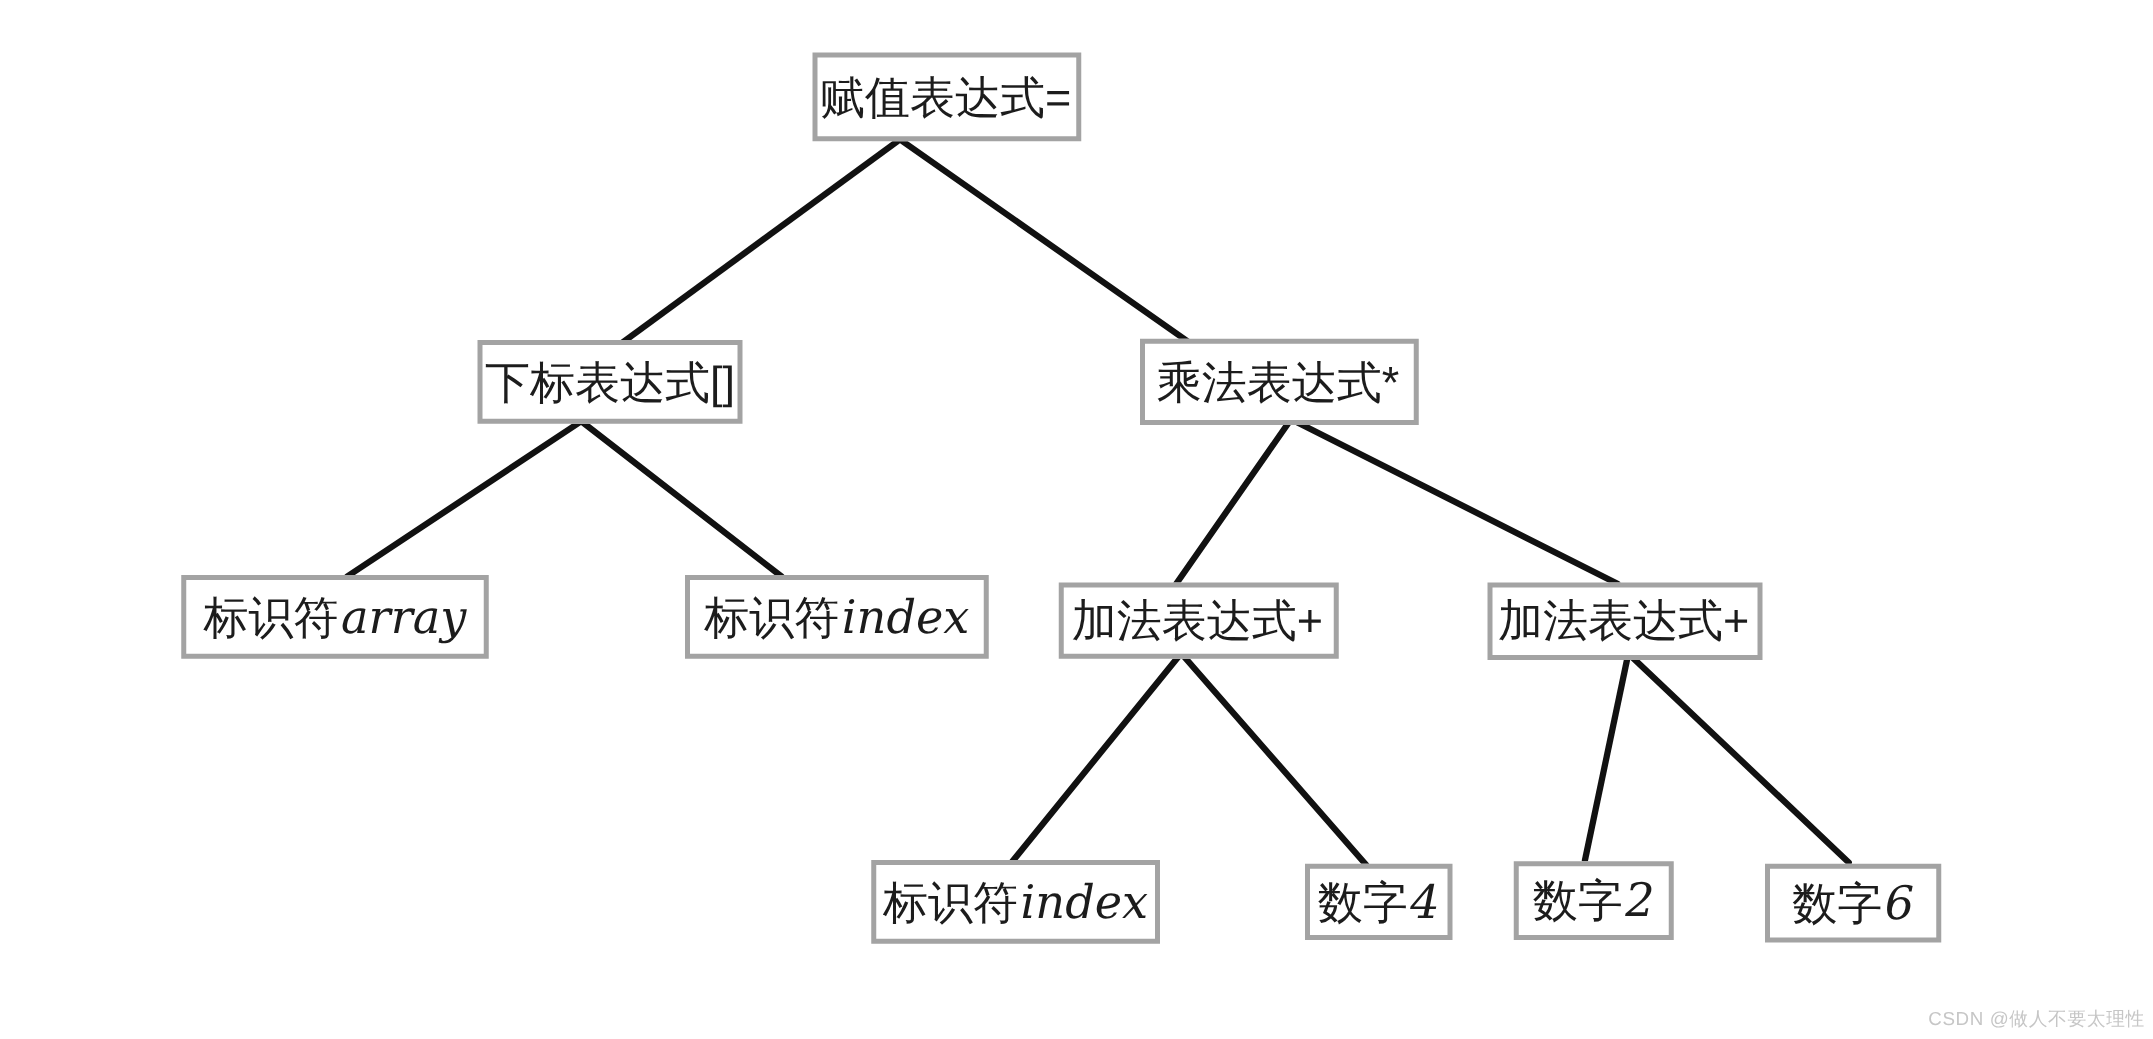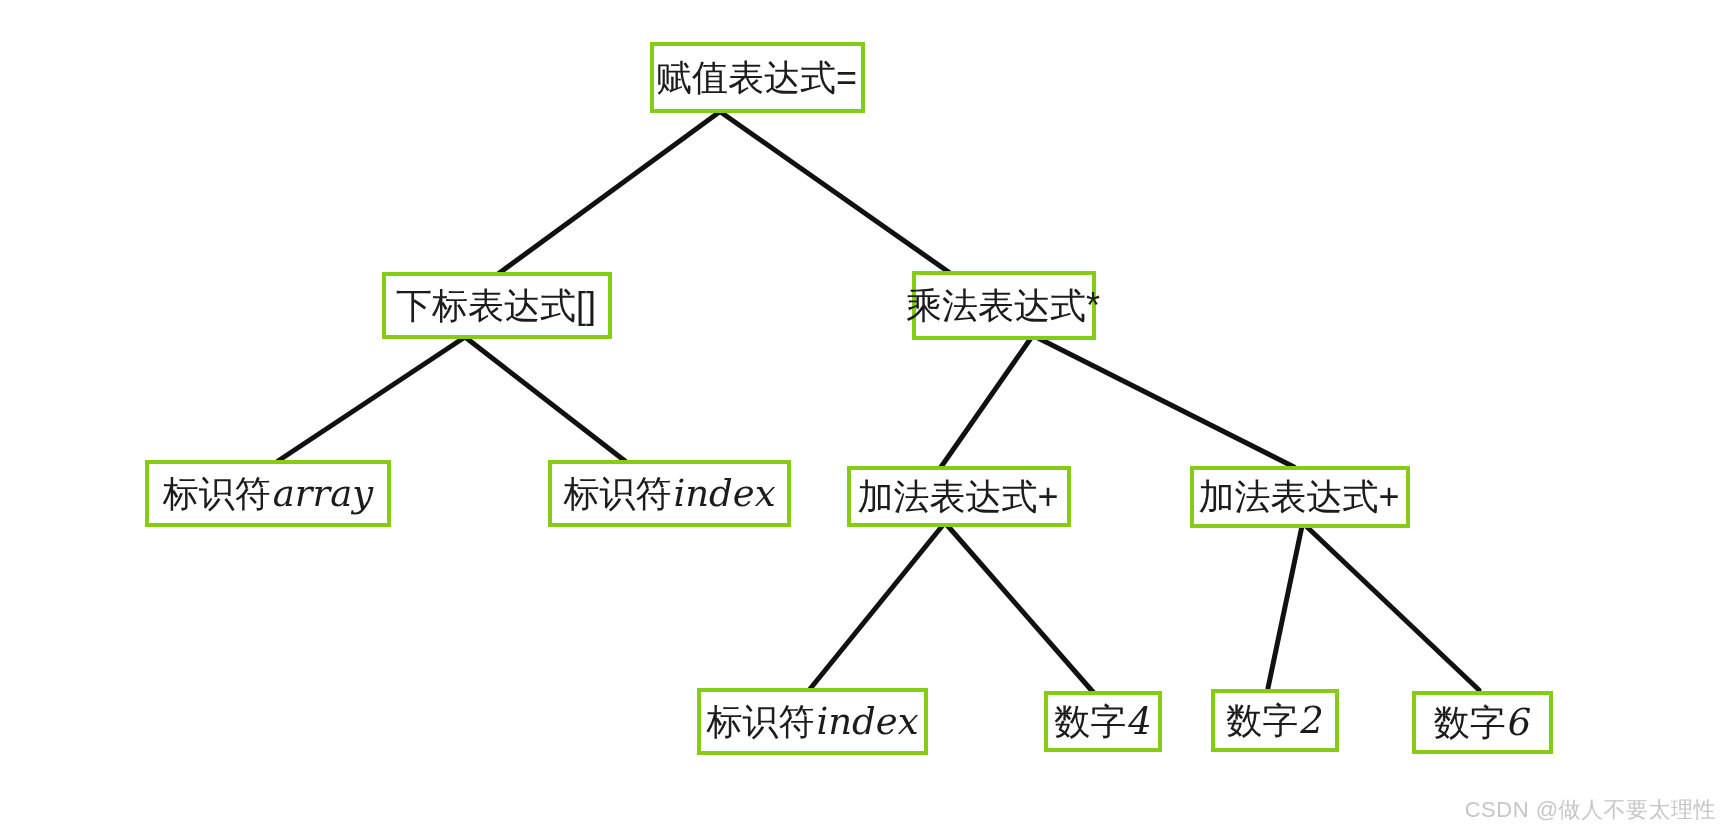--- a/index.html
+++ b/index.html
@@ -23,21 +23,21 @@
     height: 831px;
   }
   #edges line {
     stroke: #111111;
     stroke-width: 5;
     stroke-linecap: round;
   }
   .node {
     position: absolute;
     box-sizing: border-box;
-    border: 4px solid #84cc16;
+    border: 4px solid #a3a3a3;
     background: #ffffff;
     display: flex;
     align-items: center;
     justify-content: center;
     white-space: nowrap;
     color: #1c1c1c;
     font-size: 36px;
     line-height: 1;
   }
   .node .t {
@@ -48,21 +48,21 @@
     font-family: "DejaVu Serif", serif;
     font-style: italic;
     font-size: 37px;
     padding-left: 2px;
     text-align: right;
   }
   .watermark {
     position: absolute;
     right: 6px;
     bottom: 6px;
-    font-size: 22px;
+    font-size: 15px;
     color: #c6c6c6;
     letter-spacing: 0.5px;
   }
 </style>
 </head>
 <body>
 
 <div id="canvas">
 
   <svg id="edges" viewBox="0 0 1722 831" xmlns="http://www.w3.org/2000/svg">
@@ -76,26 +76,26 @@
     <line x1="947" y1="525" x2="1093" y2="692"></line>
     <line x1="1302" y1="526" x2="1268" y2="688"></line>
     <line x1="1306" y1="526" x2="1479" y2="690"></line>
   </svg>
 
   <div class="node" style="left:650px;  top:42px;  width:215px; height:71px;">
     <span class="t">赋值表达式=</span>
       <span class="hand"></span>
   </div>
 
-  <div class="node" style="left:382px;  top:272px; width:230px; height:67px;">
+  <div class="node" style="left:382px;  top:272px; width:212px; height:67px;justify-content:flex-end;">
     <span class="t">下标表达式[]</span>
       <span class="hand"></span>
   </div>
 
-  <div class="node" style="left:912px;  top:271px; width:184px; height:69px;">
+  <div class="node" style="left:912px;  top:271px; width:223px; height:69px;">
     <span class="t">乘法表达式*</span>
       <span class="hand"></span>
   </div>
 
   <div class="node" style="left:145px;  top:460px; width:246px; height:67px;">
     <span class="t">标识符</span>
       <span class="hand">array</span>
   </div>
 
   <div class="node" style="left:548px;  top:460px; width:243px; height:67px;">

